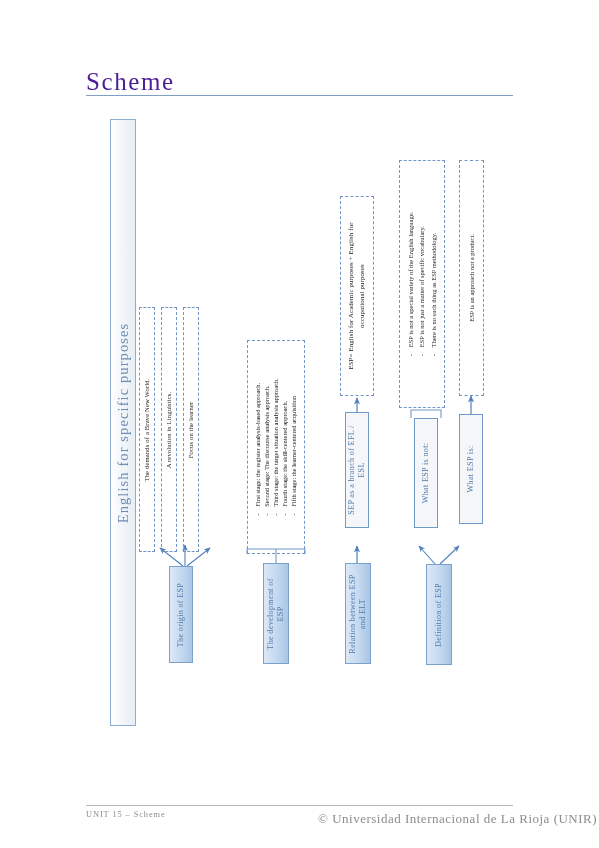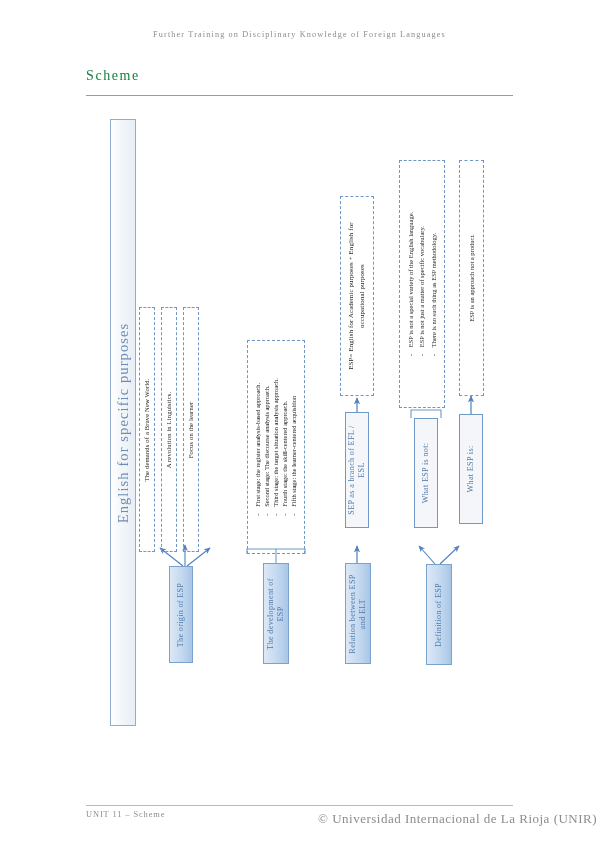--- a/index.html
+++ b/index.html
@@ -10,22 +10,22 @@
   .page{position:absolute;inset:0;background:#fff;}
 
   
   .hdr-text{
     position:absolute;left:0;top:30px;width:599px;text-align:center;
     font-family:"Liberation Serif",serif;font-size:8.2px;letter-spacing:1.15px;
     color:#8c8c8c;white-space:nowrap;
   }
   .page-title{
     position:absolute;left:86px;top:68px;
-    font-family:"Liberation Serif",serif;font-size:14px;letter-spacing:1.6px;
-    color:#15803d;
+    font-family:"Liberation Serif",serif;font-size:25px;letter-spacing:1.6px;
+    color:#4c1d95;
   }
   .title-rule{
     position:absolute;left:86px;top:95px;width:427px;height:1px;
     background:#7f9fc4;
   }
 
   
   .ftr-rule{
     position:absolute;left:86px;top:805px;width:427px;height:1px;background:#b9b9b9;
   }
@@ -86,21 +86,20 @@
   .rotlist .li{display:block;}
   .rotlist .li .dash{display:inline-block;width:9px;}
 
   svg.wires{position:absolute;left:0;top:0;width:599px;height:848px;pointer-events:none;}
 </style>
 </head>
 <body>
 
 <div class="page">
 
-  <div class="hdr-text">Further Training on Disciplinary Knowledge of Foreign Languages</div>
 
   <div class="page-title">Scheme</div>
   <div class="title-rule"></div>
 
   <svg class="wires" viewBox="0 0 599 848">
     <defs>
       <marker id="ah" markerWidth="7" markerHeight="7" refX="5.4" refY="3" orient="auto" markerUnits="strokeWidth">
         <path d="M0,0.4 L6,3 L0,5.6 L1.6,3 Z" fill="#4f81bd"></path>
       </marker>
     </defs>
@@ -181,16 +180,16 @@
   </div>
   <div class="vbox lightbox" style="left:459px;top:414px;width:24px;height:110px;">
     <span class="vtext">What ESP is:</span>
   </div>
 
   <div class="vbox bluebox" style="left:426px;top:564px;width:26px;height:101px;">
     <span class="vtext">Definition of ESP</span>
   </div>
 
   <div class="ftr-rule"></div>
-  <div class="ftr-left">UNIT 11 – Scheme</div>
+  <div class="ftr-left">UNIT 15 – Scheme</div>
   <div class="ftr-right">© Universidad Internacional de La Rioja (UNIR)</div>
 
 </div>
 
 </body></html>

